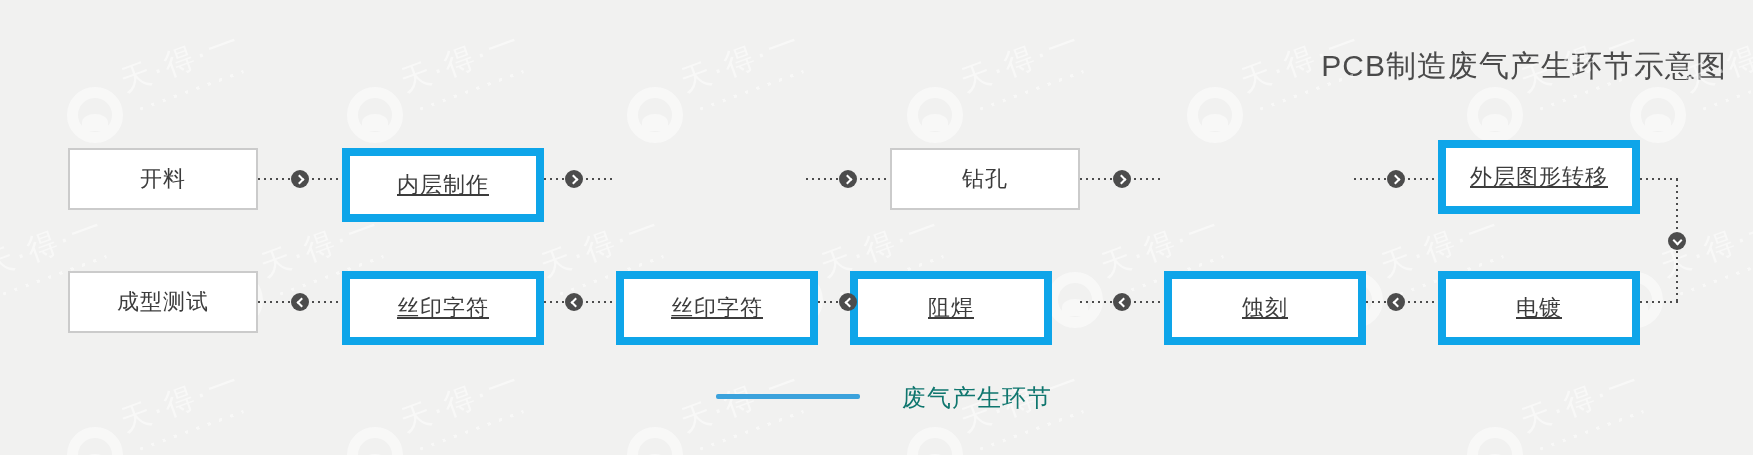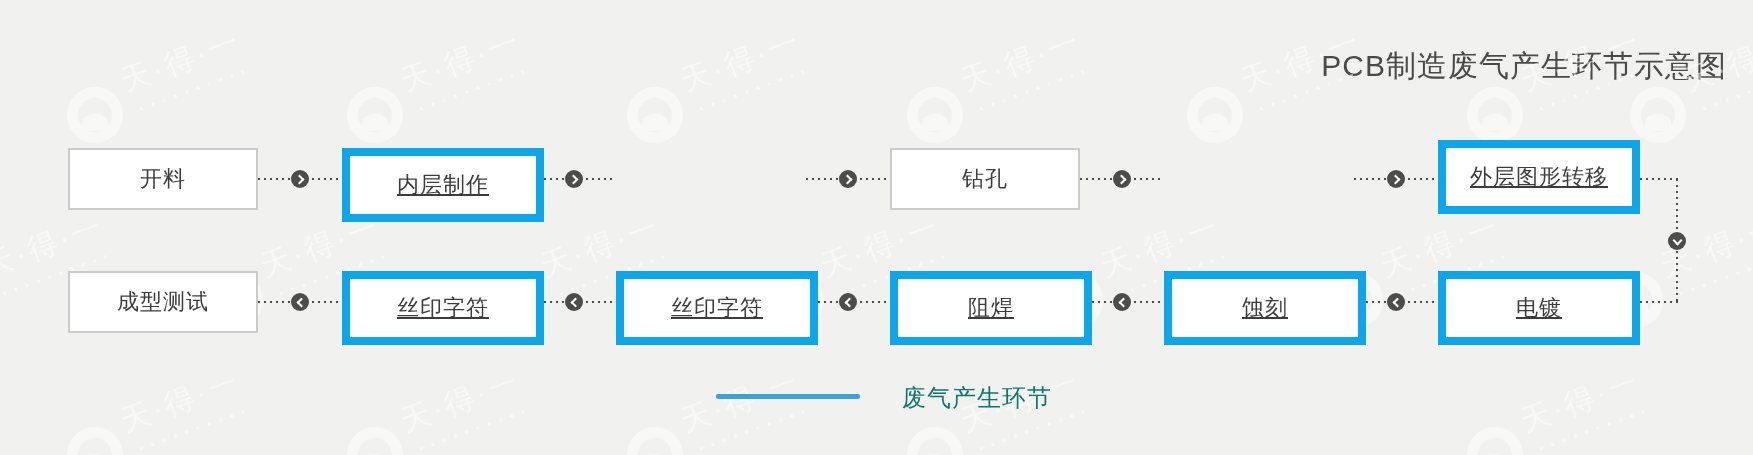--- a/index.html
+++ b/index.html
@@ -209,21 +209,21 @@
 
   <div class="box norm" style="left:68px;top:271px">
       <span>成型测试</span>
     </div>
   <div class="box gas" style="left:342px;top:271px">
       <span>丝印字符</span>
     </div>
   <div class="box gas" style="left:616px;top:271px">
       <span>丝印字符</span>
     </div>
-  <div class="box gas" style="left:890px;top:271px">
+  <div class="box gas" style="left:850px;top:271px">
       <span>阻焊</span>
     </div>
   <div class="box gas" style="left:1164px;top:271px">
       <span>蚀刻</span>
     </div>
   <div class="box gas" style="left:1438px;top:271px">
       <span>电镀</span>
     </div>
 
   <div class="dot-h" style="left:258px;top:301px;width:84px"></div>

